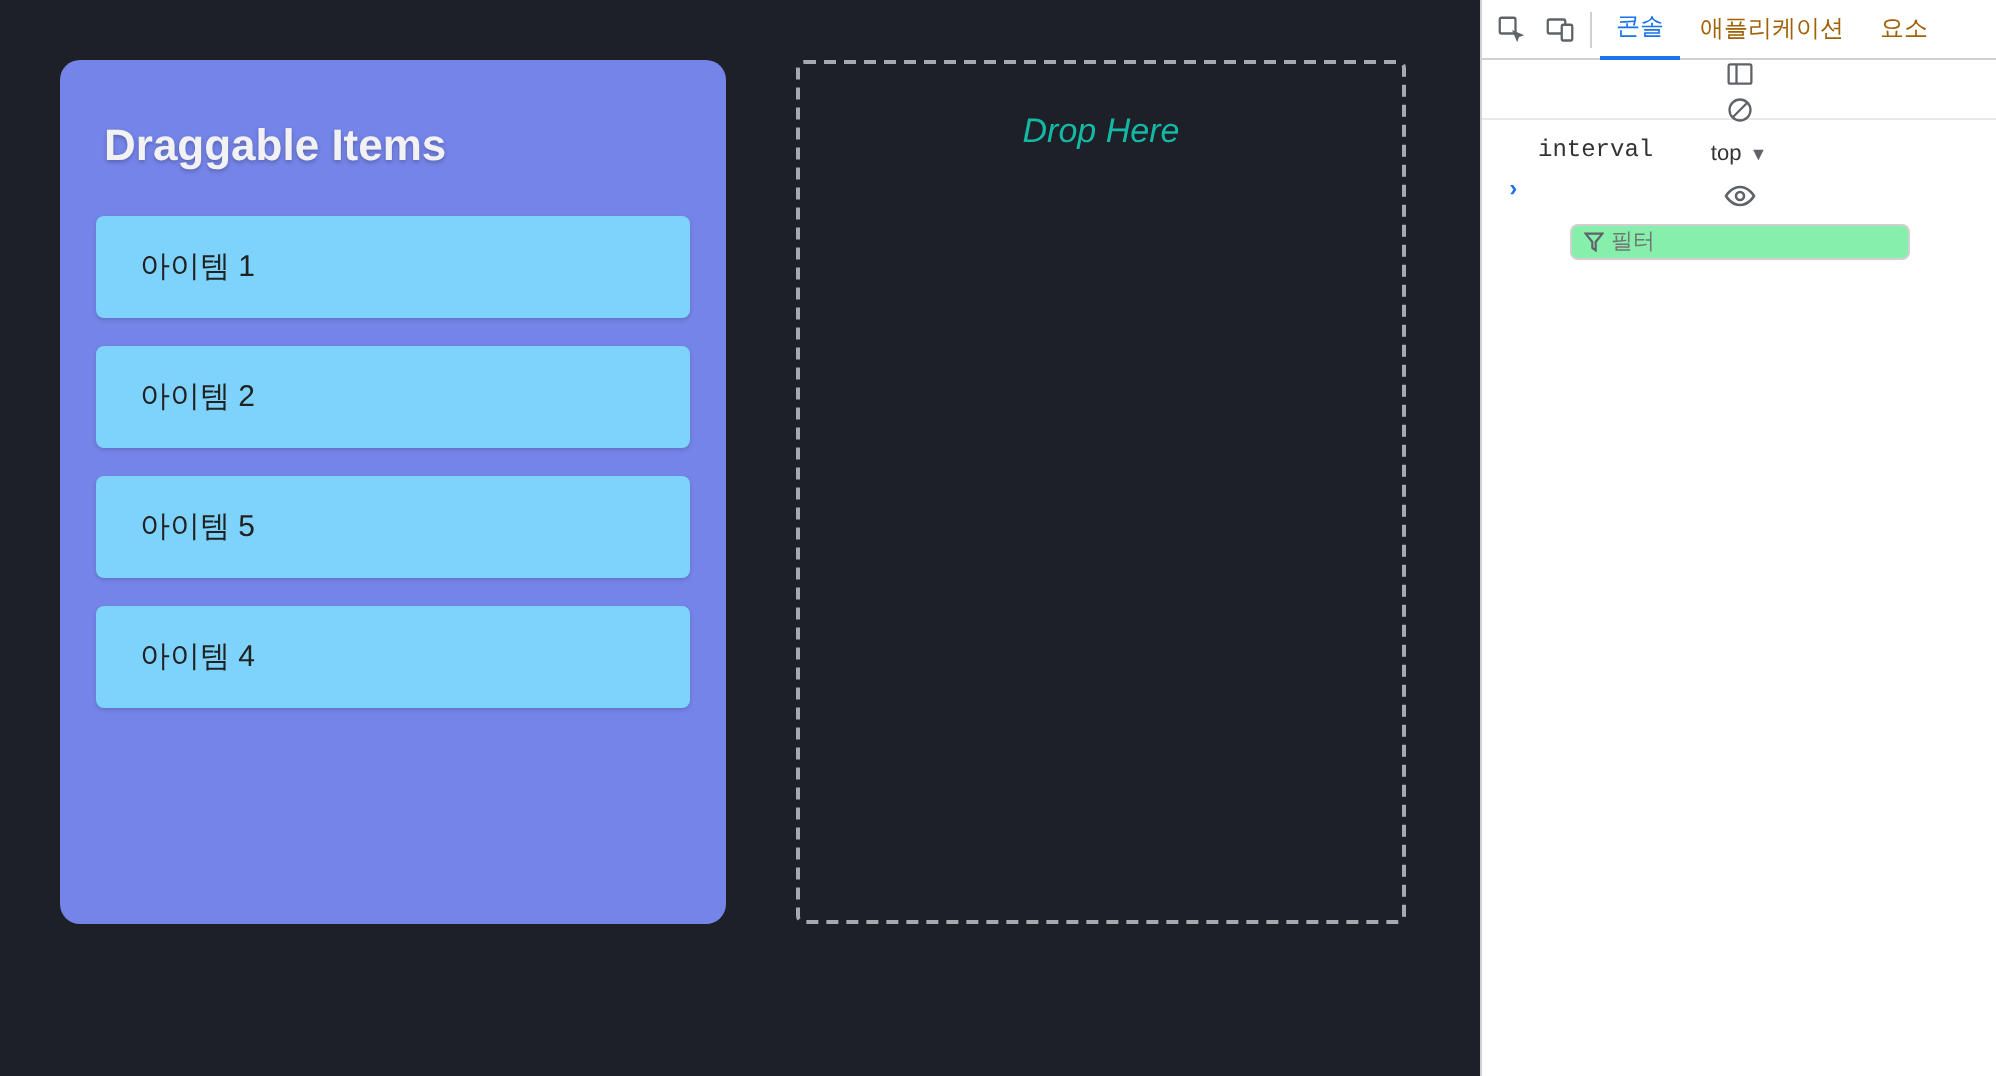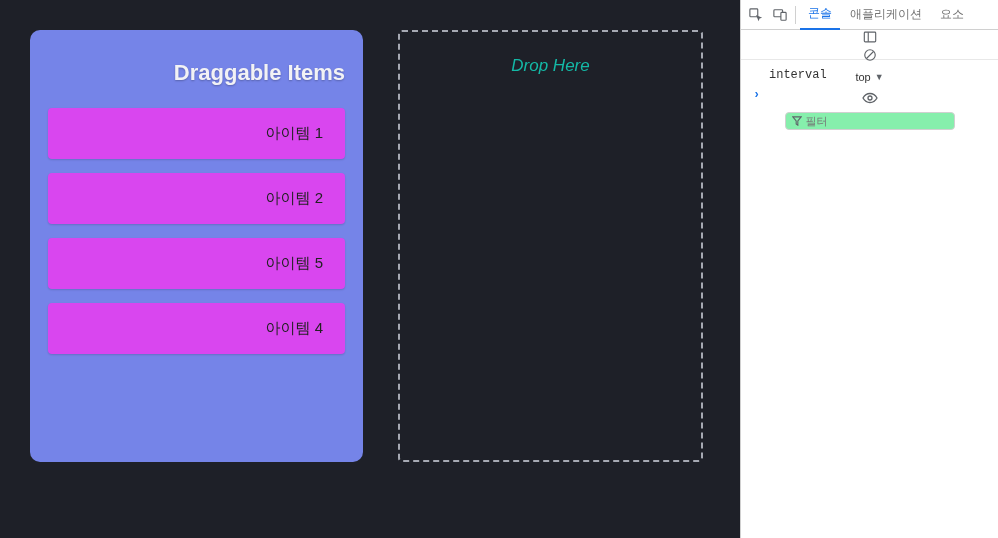--- a/index.html
+++ b/index.html
@@ -1,30 +1,30 @@
 <!DOCTYPE html>
 <html><head>
   <meta charset="utf-8">
   <style>
     * { margin: 0; padding: 0; box-sizing: border-box; }
     html, body { width: 998px; height: 538px; overflow: hidden; font-family: -apple-system, BlinkMacSystemFont, "Segoe UI", sans-serif; }
     .layout { display: flex; width: 100%; height: 100%; }
     .app-pane { flex: 1; background: #1e2028; padding: 30px; display: flex; gap: 35px; }
     .dev-pane { width: 258px; background: #fff; border-left: 1px solid #d0d0d0; display: flex; flex-direction: column; font-size: 12px; }
 
-    .drag-panel { width: 333px; height: 432px; background: #7584e8; border-radius: 10px; padding: 18px; text-align: right; }
+    .drag-panel { width: 333px; height: 432px; background: #7584e8; border-radius: 10px; padding: 18px; }
     .drag-title { color: #f2f2f5; font-size: 22px; font-weight: 700; margin: 12px 0 22px 4px; text-shadow: 0 1px 2px rgba(0,0,0,.25); }
-    .drag-item { background: #d946ef; border-radius: 4px; padding: 16px 22px; font-size: 15px; color: #222; margin-bottom: 14px; box-shadow: 0 1px 2px rgba(0,0,0,.15); cursor: grab; }
+    .drag-item { background: #7dd3fc; border-radius: 4px; padding: 16px 22px; font-size: 15px; color: #222; margin-bottom: 14px; box-shadow: 0 1px 2px rgba(0,0,0,.15); cursor: grab; }
 
     .drop-panel { width: 305px; height: 432px; border: 2px dashed #a6a9b3; border-radius: 4px; display: flex; justify-content: center; padding-top: 24px; font-size: 17px; color: #14b8a6; font-style: italic; }
 
     .devtools-tabs { display: flex; align-items: center; height: 30px; border-bottom: 1px solid #d0d0d0; padding: 0 4px; gap: 2px; }
     .dt-iconbtn { width: 22px; height: 22px; display: flex; align-items: center; justify-content: center; color: #5f6368; cursor: pointer; }
     .dt-vsep { width: 1px; height: 18px; background: #d0d0d0; margin: 0 2px; }
-    .dt-tab { padding: 0 8px; height: 30px; display: flex; align-items: center; font-size: 12px; color: #737373; cursor: pointer; }
+    .dt-tab { padding: 0 8px; height: 30px; display: flex; align-items: center; font-size: 12px; color: #a16207; cursor: pointer; }
     .dt-tab.active { color: #1a73e8; border-bottom: 2px solid #1a73e8; }
 
     .console-toolbar { display: flex; align-items: center; height: 30px; border-bottom: 1px solid #e8e8e8; padding: 0 4px; gap: 4px; flex-direction: column; }
     .ctx-select { display: flex; align-items: center; gap: 4px; padding: 0 6px; height: 20px; border: 1px solid transparent; border-radius: 3px; font-size: 11px; color: #333; cursor: pointer; }
     .filter-input { display: flex; align-items: center; gap: 4px; flex: 1; border: 1px solid #d0d0d0; border-radius: 4px; padding: 2px 6px; height: 20px; background: #86efac; }
     .filter-input input { border: none; background: transparent; outline: none; font-size: 11px; width: 100%; color: #5f6368; }
 
     .console-body { flex: 1; padding: 6px 8px; font-family: Liberation Mono, monospace; font-size: 12px; color: #333; }
     .console-line { padding: 2px 0 6px 20px; }
     .console-prompt { color: #1a73e8; padding-left: 4px; }

